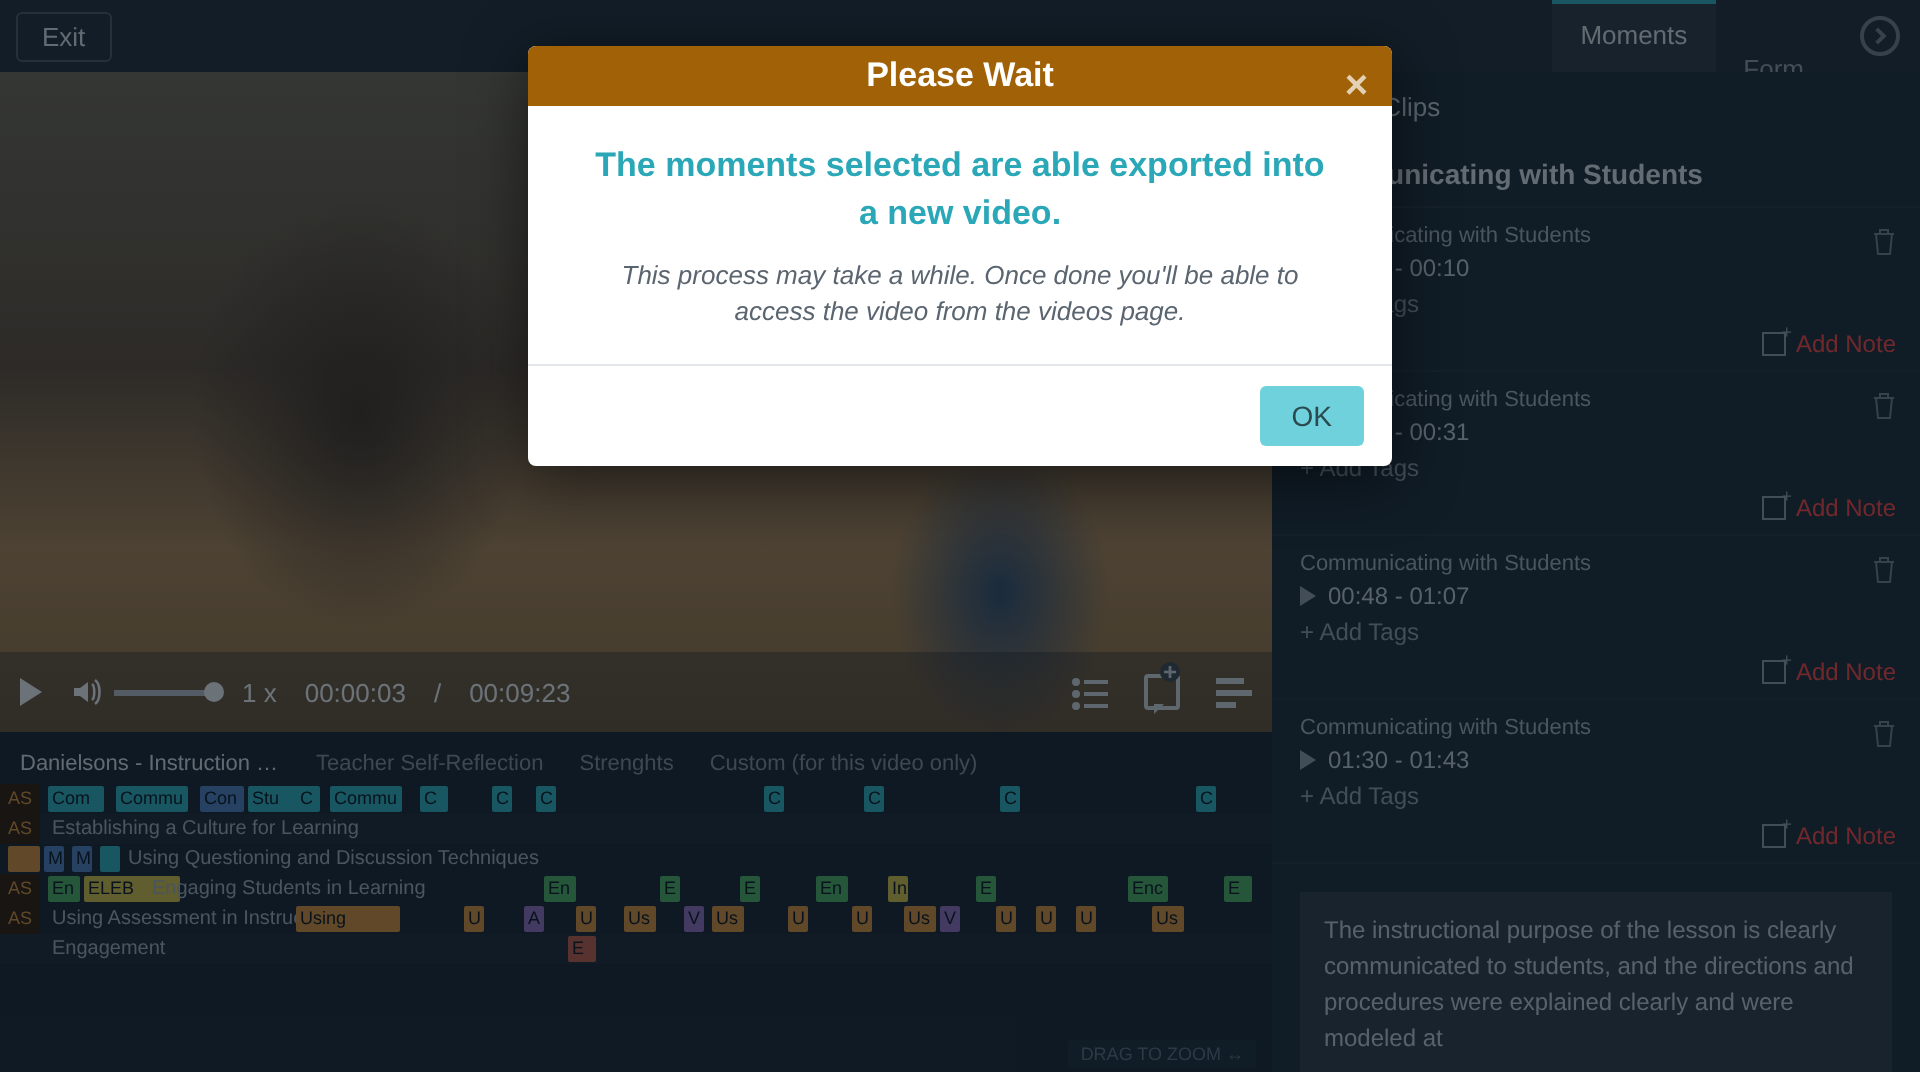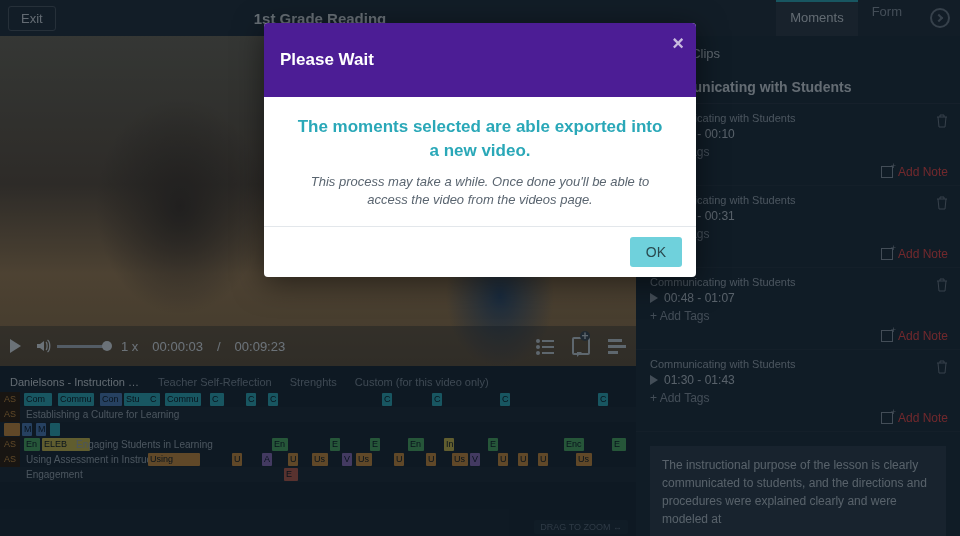--- a/index.html
+++ b/index.html
@@ -5,21 +5,21 @@
   * { box-sizing: border-box; margin: 0; padding: 0; }
   html, body { width: 960px; height: 536px; overflow: hidden; font-family: -apple-system, Helvetica, Arial, sans-serif; background: #1a2532; color: #a8b2bd; }
   .app { position: relative; width: 960px; height: 536px; background: #1e2a38; }
   .dim-overlay { position: absolute; inset: 0; background: rgba(10,18,26,0.55); z-index: 10; }
 
   
   .header { position: absolute; top: 0; left: 0; right: 0; height: 36px; display: flex; align-items: center; padding: 0 8px; }
   .exit-btn { border: 1px solid #4a5560; background: transparent; color: #cfd6dd; padding: 4px 12px; font-size: 13px; border-radius: 3px; cursor: pointer; }
   .title { position: absolute; left: 0; right: 320px; text-align: center; color: #d9dfe5; font-size: 15px; font-weight: 600; top: 10px; }
   .nav-tabs { position: absolute; right: 44px; top: 0; height: 36px; display: flex; }
-  .nav-tab { padding: 4px 14px; font-size: 13px; color: #8a96a3; cursor: pointer; }
+  .nav-tab { padding: 27px 14px; font-size: 13px; color: #8a96a3; cursor: pointer; }
   .nav-tab.active { background: #2a3644; color: #cfd6dd; border-top: 2px solid #2aa8b8; padding-top: 8px; }
   .expand-icon { position: absolute; right: 10px; top: 8px; width: 20px; height: 20px; border: 2px solid #6e7a87; border-radius: 50%; display:flex;align-items:center;justify-content:center; cursor:pointer;}
   .expand-icon::after { content: ""; border: solid #6e7a87; border-width: 0 2px 2px 0; padding: 2px; transform: rotate(-45deg); margin-left:-2px;}
 
   
   .video-pane { position: absolute; top: 36px; left: 0; width: 636px; height: 330px; background: linear-gradient(135deg,#5a4a3a 0%, #6b5540 30%, #7a6048 60%, #4a3a2e 100%); }
   .video-pane .classroom { position:absolute; inset:0; background:
      radial-gradient(ellipse 140px 180px at 180px 170px, #3d3026 0%, transparent 60%),
      radial-gradient(ellipse 90px 120px at 500px 260px, #2e4a6b 0%, transparent 60%),
      linear-gradient(180deg, #6a6456 0%, #5a4a3a 45%, #a07d52 72%, #8a6a42 100%);
@@ -67,36 +67,35 @@
   .m-tags::before{content:"+ ";}
   .trash{position:absolute;right:12px;top:10px;width:12px;height:14px;cursor:pointer;}
   .trash svg{display:block;}
   .addnote{position:absolute;right:12px;bottom:6px;font-size:12px;color:#ef4444;cursor:pointer;display:flex;align-items:center;gap:5px;}
   .addnote-ic{width:12px;height:12px;border:1.5px solid #8a96a3;position:relative;}
   .addnote-ic::before{content:"+";position:absolute;right:-4px;top:-6px;font-size:9px;color:#8a96a3;}
   .note-box{margin:14px; padding:10px 12px; background:#2a3948; color:#b8c2cc; font-size:12px; line-height:1.5; position:relative;}
 
   
   .modal{position:absolute;z-index:20;left:264px;top:23px;width:432px;background:#fff;border-radius:4px;box-shadow:0 6px 30px rgba(0,0,0,0.5);}
-  .modal-head{background:#4c1d95;color:#fff;padding:27px 16px;border-radius:4px 4px 0 0;font-size:17px;font-weight:600;position:relative;}
+  .modal-head{background:#a16207;color:#fff;padding:5px 16px;border-radius:4px 4px 0 0;text-align:center;font-size:17px;font-weight:600;position:relative;}
   .modal-close{position:absolute;right:12px;top:10px;font-size:20px;color:rgba(255,255,255,0.7);cursor:pointer;line-height:1;}
   .modal-body{padding:18px 30px 16px;text-align:center;}
   .modal-msg{color:#2aa8b8;font-size:17px;font-weight:600;line-height:1.4;}
   .modal-sub{color:#5a6570;font-size:13px;margin-top:10px;line-height:1.45;font-style:italic;}
   .modal-foot{border-top:1px solid #e3e7eb;padding:10px 14px;text-align:right;}
   .ok-btn{background:#6fd1dc;color:#2a4a50;border:none;padding:7px 16px;font-size:14px;border-radius:3px;cursor:pointer;}
 </style>
 </head>
 <body>
 
 <div class="app">
 
   <div class="header">
     <button class="exit-btn">Exit</button>
-    <div class="title">1st Grade Reading</div>
     <div class="nav-tabs">
       <div class="nav-tab active">Moments</div>
       <div class="nav-tab">Form</div>
     </div>
     <div class="expand-icon"></div>
   </div>
 
   <div class="video-pane">
     <div class="classroom"></div>
     <div class="controls">
@@ -154,20 +153,21 @@
       <span class="seg c-teal" style="left:432px;width:10px">C</span>
       <span class="seg c-teal" style="left:500px;width:10px">C</span>
       <span class="seg c-teal" style="left:598px;width:10px">C</span>
     </div>
     <div class="tl-row label"><span class="as">AS</span><span style="margin-left:16px">Establishing a Culture for Learning</span></div>
     <div class="tl-row">
       <span class="seg c-orange" style="left:4px;width:16px"></span>
       <span class="seg c-blue" style="left:22px;width:10px">M</span>
       <span class="seg c-blue" style="left:36px;width:10px">M</span>
       <span class="seg c-teal" style="left:50px;width:10px"></span>
+      <span style="position:absolute;left:64px;color:#9aa6b2">Using Questioning and Discussion Techniques</span>
     </div>
     <div class="tl-row">
       <span class="as">AS</span>
       <span class="seg c-green" style="left:24px;width:16px">En</span>
       <span class="seg c-yellow" style="left:42px;width:48px">ELEB</span>
       <span style="position:absolute;left:76px;color:#9aa6b2">Engaging Students in Learning</span>
       <span class="seg c-green" style="left:272px;width:16px">En</span>
       <span class="seg c-green" style="left:330px;width:10px">E</span>
       <span class="seg c-green" style="left:370px;width:10px">E</span>
       <span class="seg c-green" style="left:408px;width:16px">En</span>

